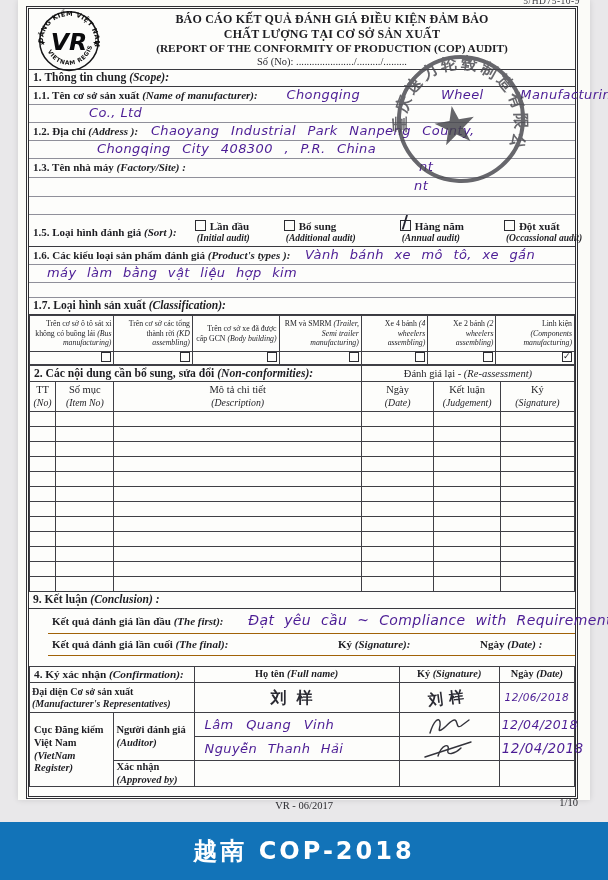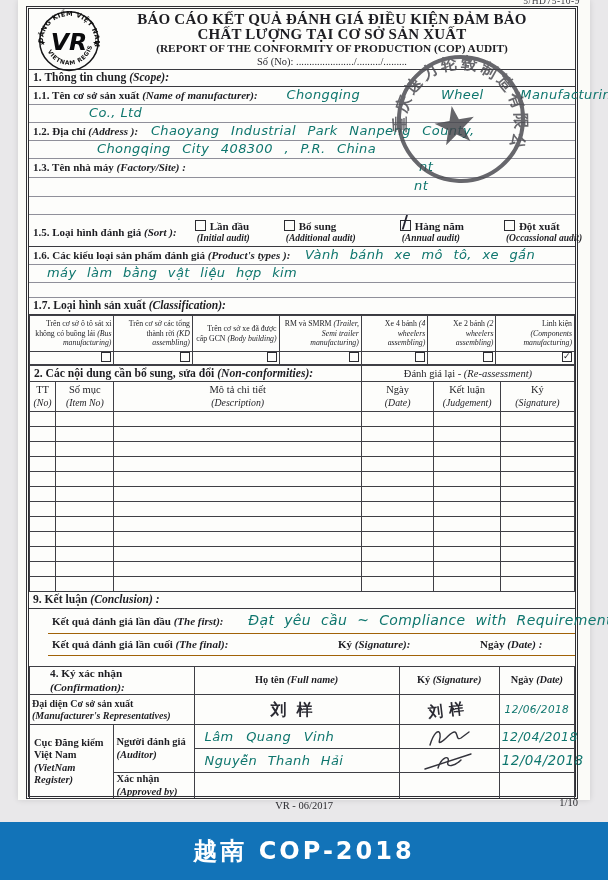--- a/index.html
+++ b/index.html
@@ -20,30 +20,30 @@
   }
   .form{
     position:absolute;left:10px;top:8px;width:548px;height:789px;
     border:1.5px solid #2e2e33;outline:1px solid #2e2e33;outline-offset:1.5px;
     background:#fdfdfb;box-sizing:border-box;
   }
   
   .form-header{position:relative;height:60px;border-bottom:1px solid #3a3a3f;}
   .logo{position:absolute;left:5px;top:0px;}
   .titles{padding-left:70px;padding-right:10px;text-align:center;padding-top:3px;}
-  .t1,.t2{font-size:15px;font-weight:bold;line-height:14.5px;letter-spacing:.2px;}
+  .t1,.t2{font-size:12px;font-weight:bold;line-height:14.5px;letter-spacing:.2px;}
   .t3{font-size:11.3px;font-weight:bold;line-height:14px;}
   .no-line{font-size:10.5px;line-height:13px;color:#2a2a30;}
   
   .s-head{font-weight:bold;font-size:11.6px;border-bottom:1px solid #3a3a3f;padding:1px 4px 0 4px;height:15px;line-height:14px;}
   .f-line{position:relative;border-bottom:1px solid #90909a;padding:0 4px;height:17px;font-size:11px;font-weight:bold;line-height:16px;white-space:nowrap;}
   .f-line.tall{height:18px;}
   .en{font-style:italic;}
   .hw{font-family:"DejaVu Sans",sans-serif;font-style:italic;font-weight:400;
-      font-size:13px;color:#0f766e;letter-spacing:.4px;}
+      font-size:13px;color:#4c1d95;letter-spacing:.4px;}
   .hw-cn{font-family:"DejaVu Sans",sans-serif;font-weight:bold;font-style:normal;color:#2b2b33;}
   
   .sort-row{position:relative;border-bottom:1px solid #3a3a3f;height:32px;font-size:11px;font-weight:bold;padding:2px 4px 0 4px;display:flex;box-sizing:border-box;align-items:center;}
   .sort-label{white-space:nowrap;}
   .opt{position:relative;text-align:left;margin-left:18px;white-space:nowrap;}
   .opt .cb{display:inline-block;width:9px;height:9px;border:1.2px solid #2c2c31;vertical-align:-1px;margin-right:4px;position:relative;}
   .opt .sub{display:block;font-weight:bold;font-style:italic;font-size:9.5px;margin-top:1px;margin-left:2px;}
   .opt .mark{position:absolute;left:1px;top:-9px;font-size:17px;color:#23232e;font-family:"DejaVu Sans",sans-serif;}
   
   table{border-collapse:collapse;table-layout:fixed;width:100%;}
@@ -60,21 +60,21 @@
   .nc-heading{font-weight:bold;font-size:11.6px;text-align:left;padding-left:4px;white-space:nowrap;}
   .sub-i{font-style:italic;font-size:9.8px;}
   
   .s3-line{position:relative;border-bottom:1px solid #a16207;height:24px;font-size:11px;font-weight:bold;line-height:22px;padding:0 4px;white-space:nowrap;margin-left:19px;}
   .s3-final{height:21px;line-height:20px;}
   .s3-blank{height:10px;}
   
   .cf-table{font-size:10.3px;font-weight:bold;}
   .cf-table td{line-height:1.2;}
   .cf-head td{height:16px;text-align:center;}
-  .cf-head .lead{text-align:left;padding-left:20px;font-size:11.3px;}
+  .cf-head .lead{text-align:left;padding-left:4px;font-size:11.3px;}
   .ctr{text-align:center;}
   .sig-svg{display:block;margin:0 auto;}
   
   .page-footer{position:absolute;left:0;top:800px;width:572px;font-size:10.5px;color:#2b2b30;text-align:center;}
   .page-num{position:absolute;right:12px;top:-3px;font-size:10.5px;}
   .banner{position:absolute;left:0;bottom:0;width:608px;height:58px;background:#1273b8;display:flex;align-items:center;justify-content:center;}
   .banner-text{color:#fff;font-family:"DejaVu Sans",sans-serif;font-weight:bold;font-size:24px;letter-spacing:3px;}
   
   .stamp{position:absolute;left:374px;top:50px;width:138px;height:138px;opacity:.82;z-index:6;pointer-events:none;transform:rotate(4deg);}
 </style>

